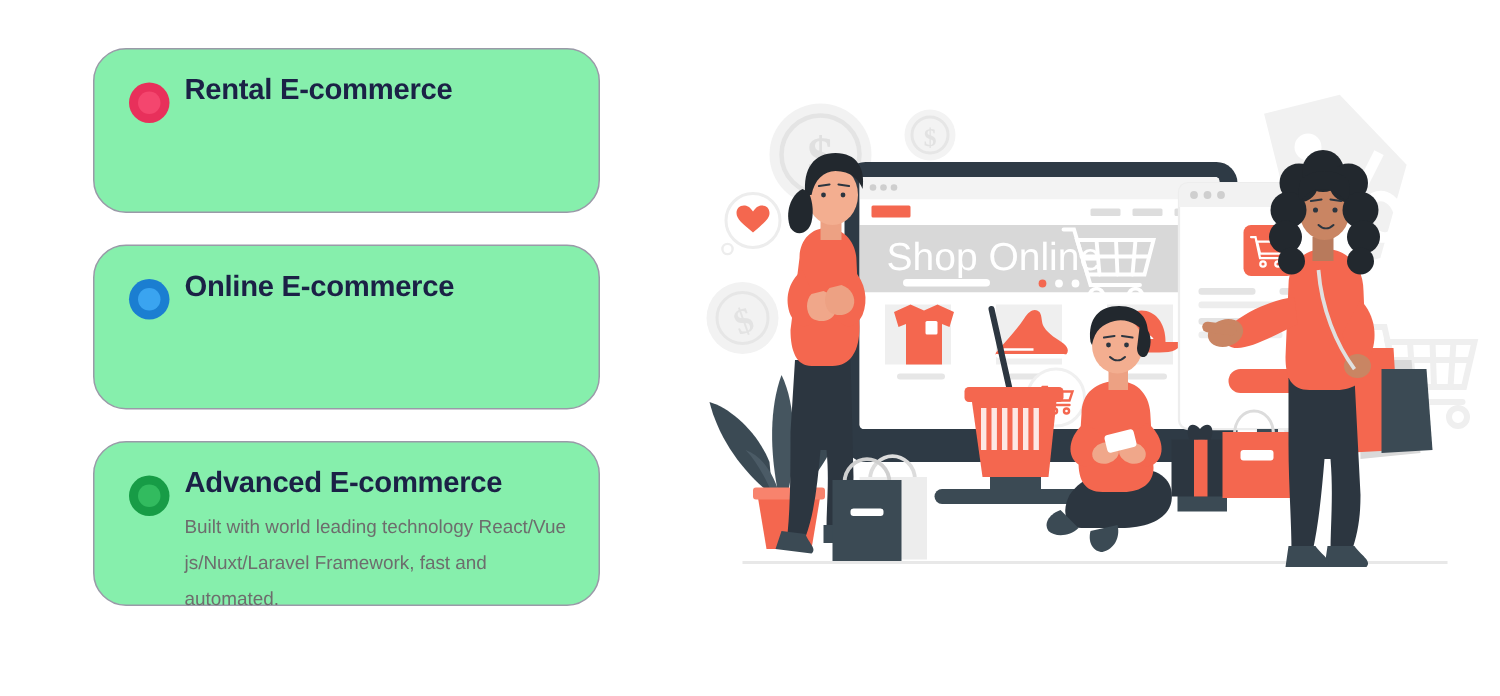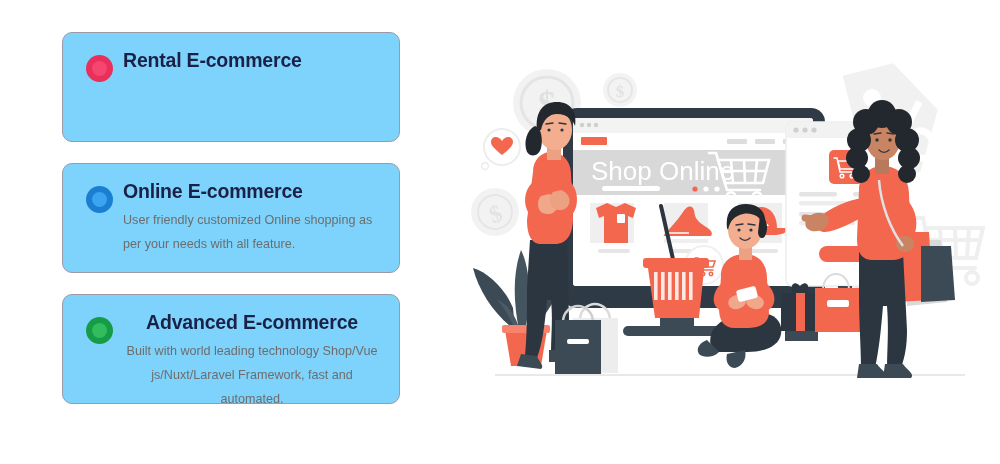--- a/index.html
+++ b/index.html
@@ -27,26 +27,26 @@
     left: 62px;
     top: 32px;
     width: 338px;
   }
   .card {
     position: relative;
     box-sizing: border-box;
     width: 338px;
     height: 110px;
     border: 1px solid #9a9aa8;
-    border-radius: 10px;
-    background: #7dd3fc;
+    border-radius: 22px;
+    background: #86efac;
     margin-bottom: 21px;
     padding: 16px 18px 0 18px;
   }
-  .card:last-child { margin-bottom: 0; text-align: center; }
+  .card:last-child { margin-bottom: 0; }
 
   .bullet {
     position: absolute;
     left: 23px;
     top: 22px;
     width: 27px;
     height: 27px;
     border-radius: 50%;
     box-sizing: border-box;
   }
@@ -106,31 +106,30 @@
         <div class="card-title">Rental E-commerce</div>
       </div>
     </div>
 
     <div class="card">
       <span class="bullet" style="background:#1b7ed1;">
         <span class="inner" style="background:#3aa4f0;"></span>
       </span>
       <div class="card-body">
         <div class="card-title">Online E-commerce</div>
-        <div class="card-desc">User friendly customized Online shopping as per your needs with all feature.</div>
       </div>
     </div>
 
     <div class="card">
       <span class="bullet" style="background:#179c46;">
         <span class="inner" style="background:#32bb5f;"></span>
       </span>
       <div class="card-body">
         <div class="card-title">Advanced E-commerce</div>
-        <div class="card-desc">Built with world leading technology Shop/Vue js/Nuxt/Laravel Framework, fast and automated.</div>
+        <div class="card-desc">Built with world leading technology React/Vue js/Nuxt/Laravel Framework, fast and automated.</div>
       </div>
     </div>
 
   </div>
 
   <div class="illustration">
     <svg width="545" height="464" viewBox="0 0 545 464" xmlns="http://www.w3.org/2000/svg">
       <defs>
         <clipPath id="screenClip">
           <rect x="118" y="118" width="240" height="168" rx="3"></rect>

